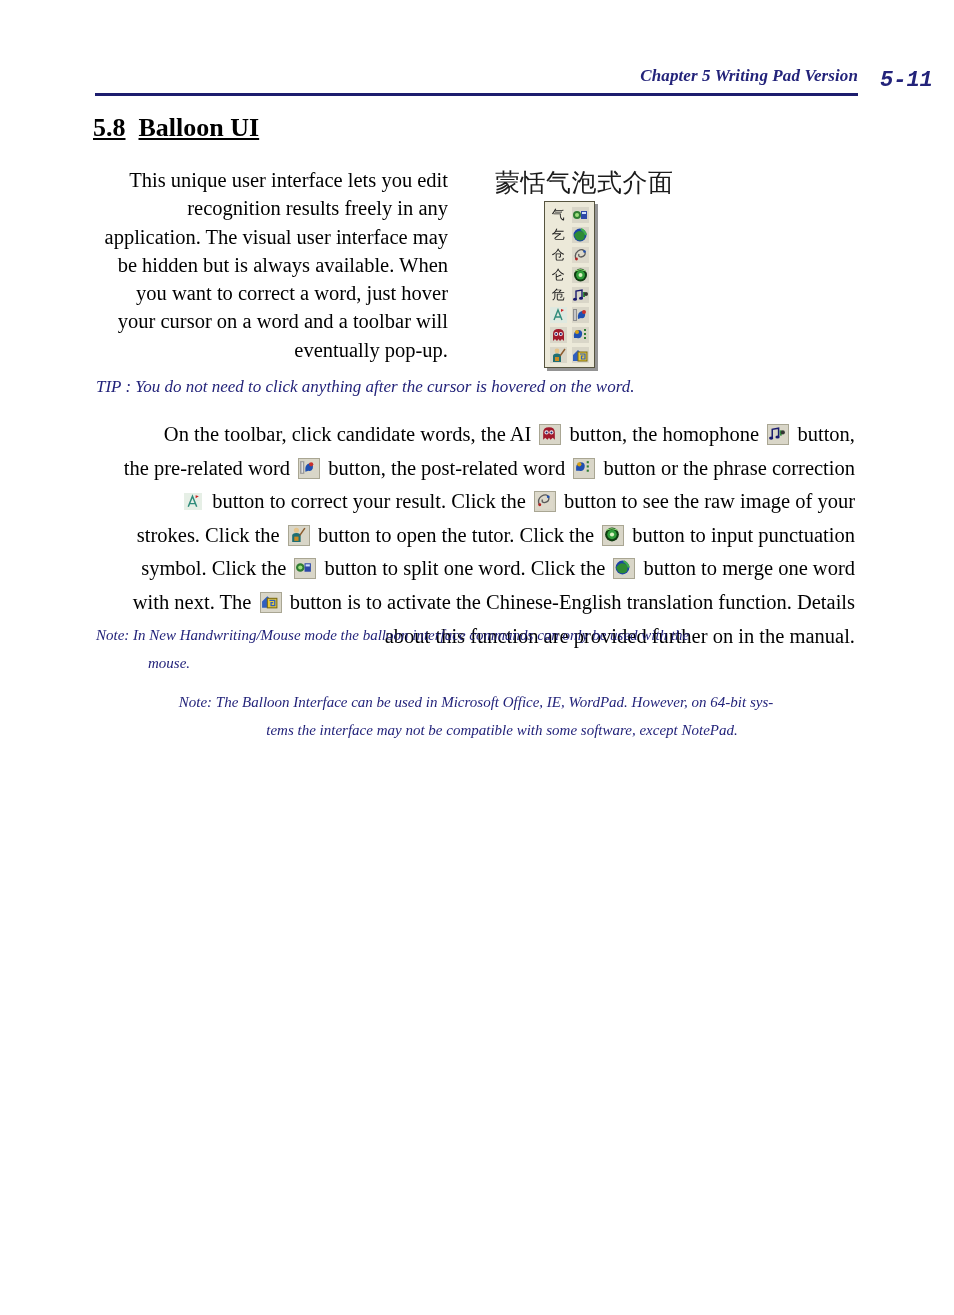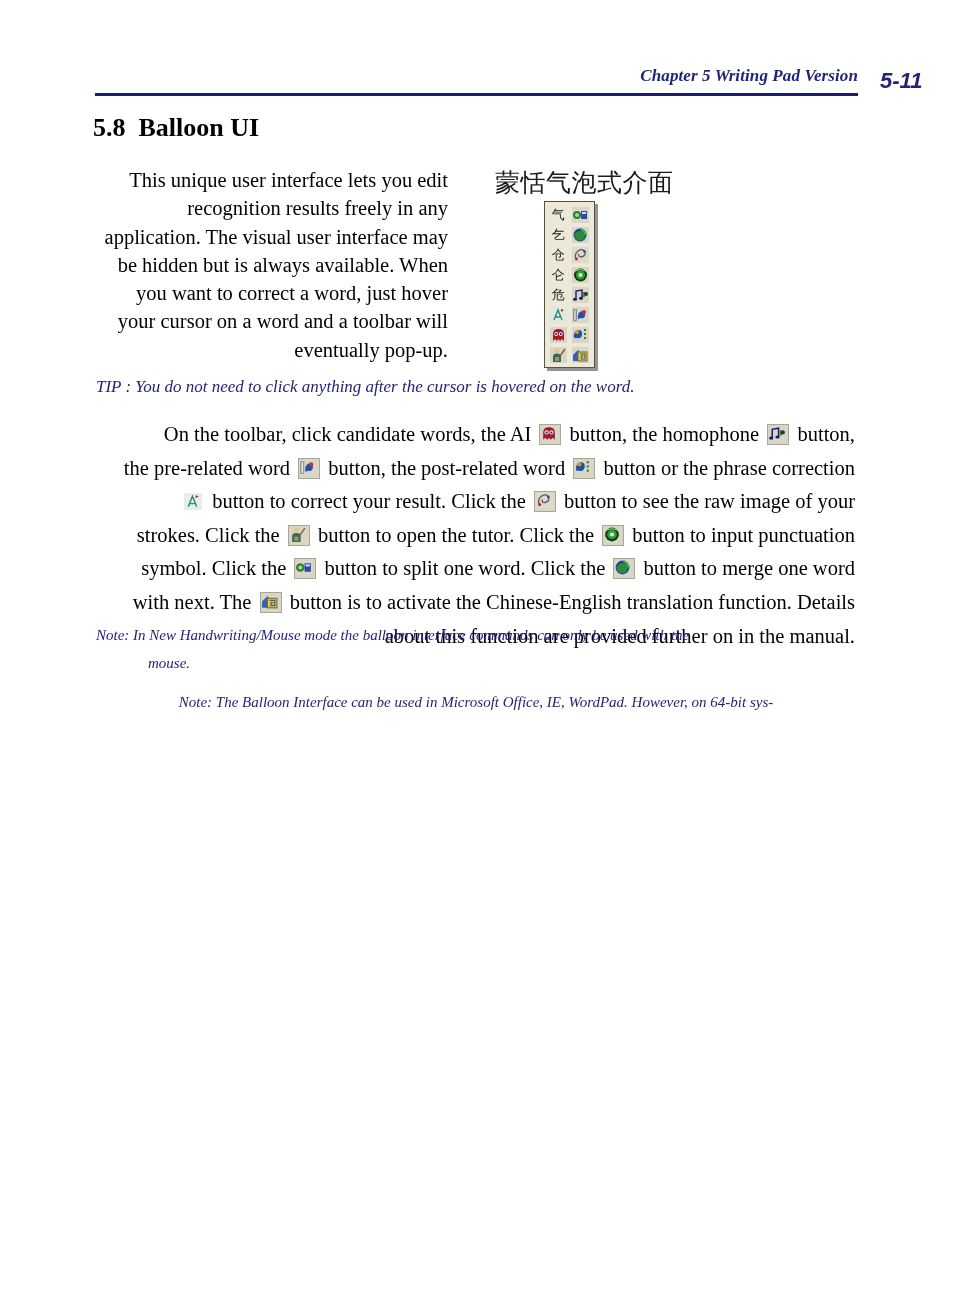--- a/index.html
+++ b/index.html
@@ -49,38 +49,39 @@
     left: 95px;
     top: 93px;
     width: 763px;
     height: 3px;
     background: #1d1d6e;
   }
   .page-number {
     position: absolute;
     left: 880px;
     top: 68px;
-    font-family: Liberation Sans, sans-serif;
+    font-family: Liberation Mono, monospace;
     font-style: italic;
     font-weight: bold;
     font-size: 22px;
     color: #23237a;
     white-space: nowrap;
   }
 
   
   .section-heading {
     position: absolute;
     left: 93px;
     top: 113px;
     font-family: "Liberation Serif", "DejaVu Serif", serif;
     font-weight: bold;
     font-size: 26px;
     color: #000000;
     white-space: nowrap;
+    text-decoration: underline;
   }
   .section-heading .num { margin-right: 13px; }
 
   
   .intro-para {
     position: absolute;
     left: 96px;
     top: 166px;
     width: 352px;
     font-size: 20.5px;
@@ -418,15 +419,15 @@
           <path d="M9 2 Q13 4 14 8" stroke="#3fb04a" stroke-width="2" fill="none"></path>
         </svg></span><span> button to merge one word with next. The </span><span class="inline-icon"><svg width="18" height="17" viewBox="0 0 17 16">
           <rect x="0" y="0" width="17" height="16" fill="#d9d6c8"></rect>
           <path d="M1 8 L6 3 L11 8 L11 14 L1 14 Z" fill="#2f5fbf"></path>
           <rect x="6" y="5" width="9" height="9" fill="#e8c93a" stroke="#7a6a10"></rect>
           <path d="M8 7 L13 7 L13 12 L9.5 12 L9.5 9 L11.5 9" stroke="#2f5fbf" stroke-width="1.2" fill="none"></path>
         </svg></span><span> button is to activate the Chinese-English translation function. Details about this function are provided further on in the manual.</span></div>
 
   <div class="note note-1"><span class="note-label">Note: </span><span>In New Handwriting/Mouse mode the balloon interface commands can only be used with the</span><span class="note-cont">mouse.</span></div>
 
-  <div class="note note-2"><span class="note-label">Note: </span><span>The Balloon Interface can be used in Microsoft Office, IE, WordPad. However, on 64-bit sys-</span></div>
+  <div class="note note-2"><span class="note-label">Note: </span><span>The Balloon Interface can be used in Microsoft Office, IE, WordPad. However, on 64-bit sys-</span><span class="note-cont">tems the interface may not be compatible with some software, except NotePad.</span></div>
 
 </div>
 
 </body></html>

